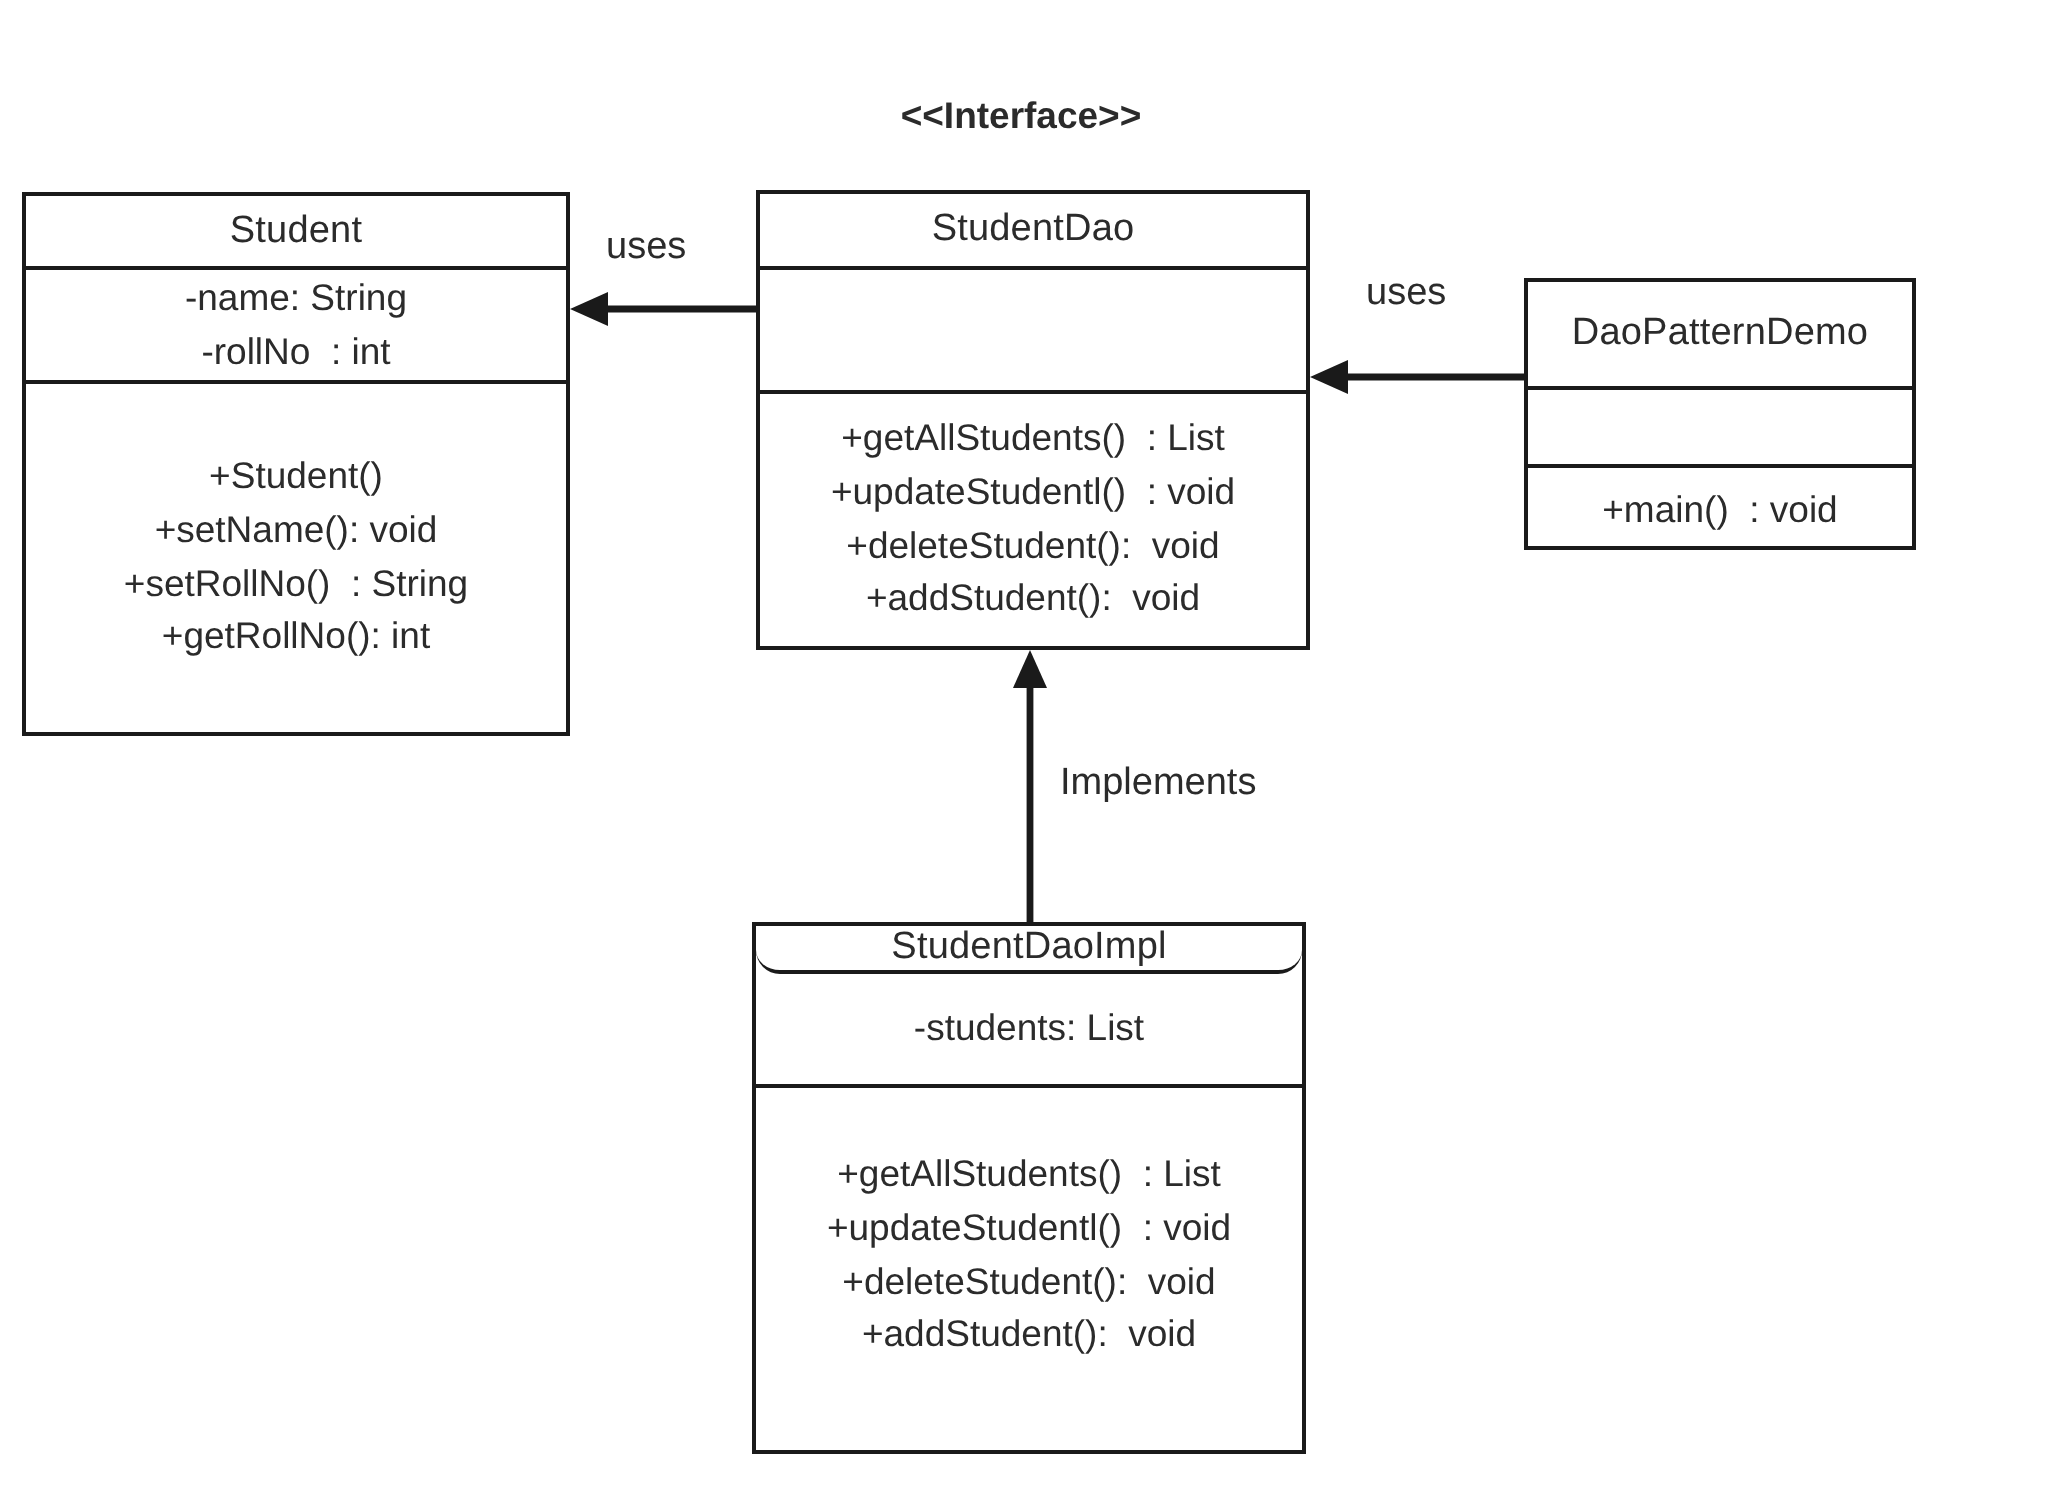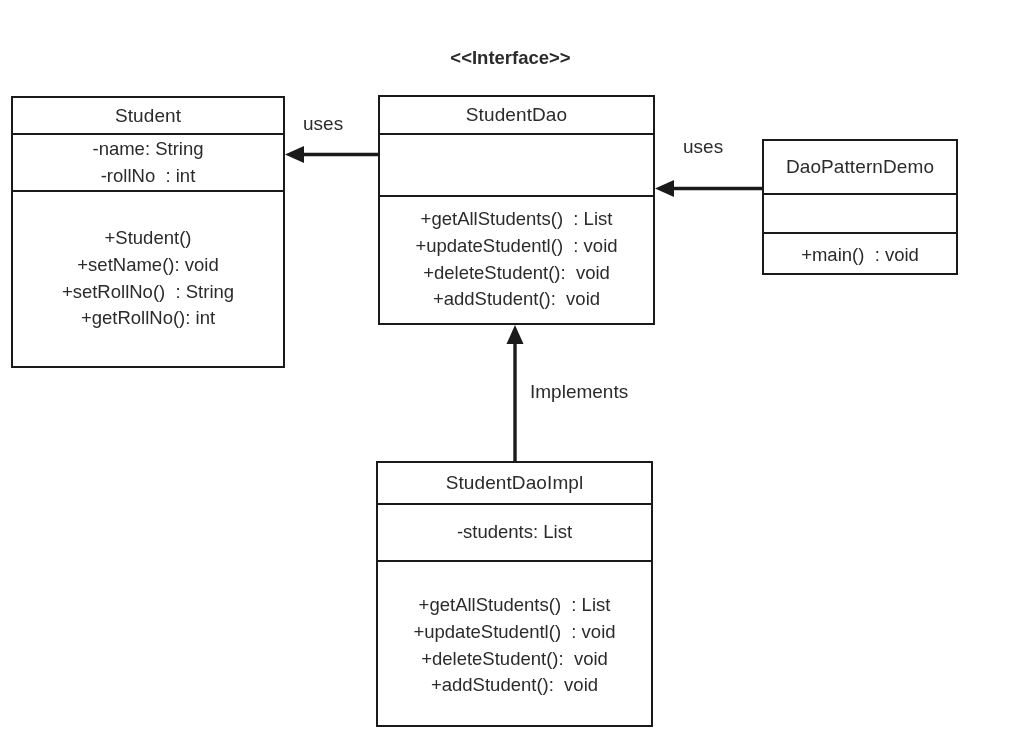--- a/index.html
+++ b/index.html
@@ -148,21 +148,21 @@
     <div class="uml-compartment compartment-divider" style="height:54px;">
       <div class="uml-title">DaoPatternDemo</div>
     </div>
     <div class="uml-compartment compartment-divider" style="height:39px;"></div>
     <div class="uml-compartment" style="height:43px;">
       <div class="uml-line">+main()  : void</div>
     </div>
   </div>
 
   <div class="uml-class" style="left:376px; top:461px; width:277px; height:266px;">
-    <div class="uml-compartment compartment-divider" style="height:42px;">
+    <div class="uml-compartment compartment-divider" style="height:24px;border-radius:14px;">
       <div class="uml-title">StudentDaoImpl</div>
     </div>
     <div class="uml-compartment compartment-divider" style="height:57px;">
       <div class="uml-line">-students: List</div>
     </div>
     <div class="uml-compartment" style="height:167px;">
       <div class="uml-line">+getAllStudents()  : List</div>
       <div class="uml-line">+updateStudentl()  : void</div>
       <div class="uml-line">+deleteStudent():  void</div>
       <div class="uml-line">+addStudent():  void</div>

